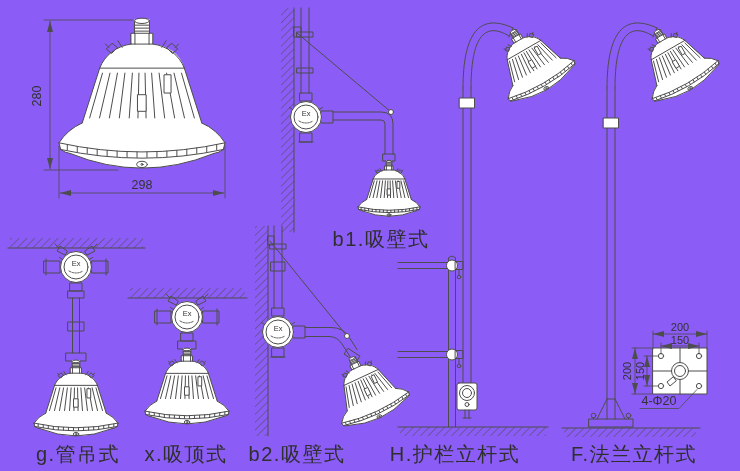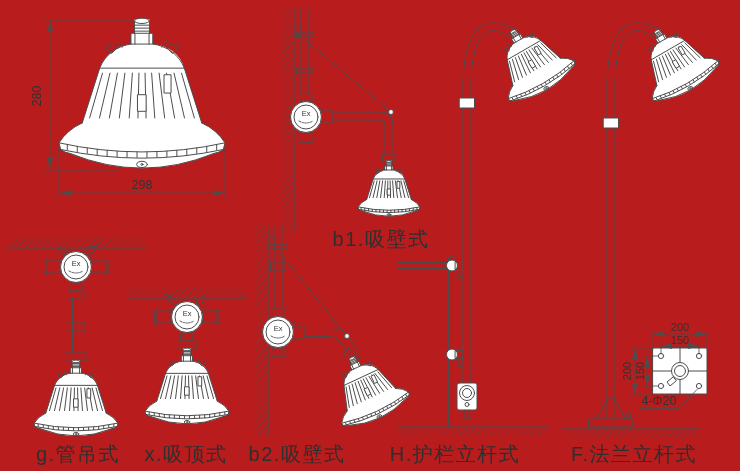--- a/index.html
+++ b/index.html
@@ -1,17 +1,17 @@
 <!DOCTYPE html>
 <html><head>
 <meta charset="utf-8">
 <style>
   *{margin:0;padding:0;box-sizing:border-box}
   html,body{background:#ffffff}
-  .canvas{position:relative;width:740px;height:471px;background:#b91c1c;
+  .canvas{position:relative;width:740px;height:471px;background:#8b5cf6;
           font-family:"Liberation Sans","DejaVu Sans",sans-serif;overflow:hidden}
   svg path,svg line,svg rect,svg circle,svg ellipse{
       stroke:#4d4d4d;stroke-width:1;fill:none;
       stroke-linecap:round;stroke-linejoin:round;vector-effect:non-scaling-stroke}
   svg .fl{fill:#ffffff}
   svg .sil{fill:#ffffff;stroke:none}
   svg .hatchfill{fill:url(#hatch);stroke:none}
   svg .dim{stroke:#4d4d4d;stroke-width:.8}
   svg .arrhead{fill:#4d4d4d;stroke:none}
   svg text{fill:#333333;stroke:none}

